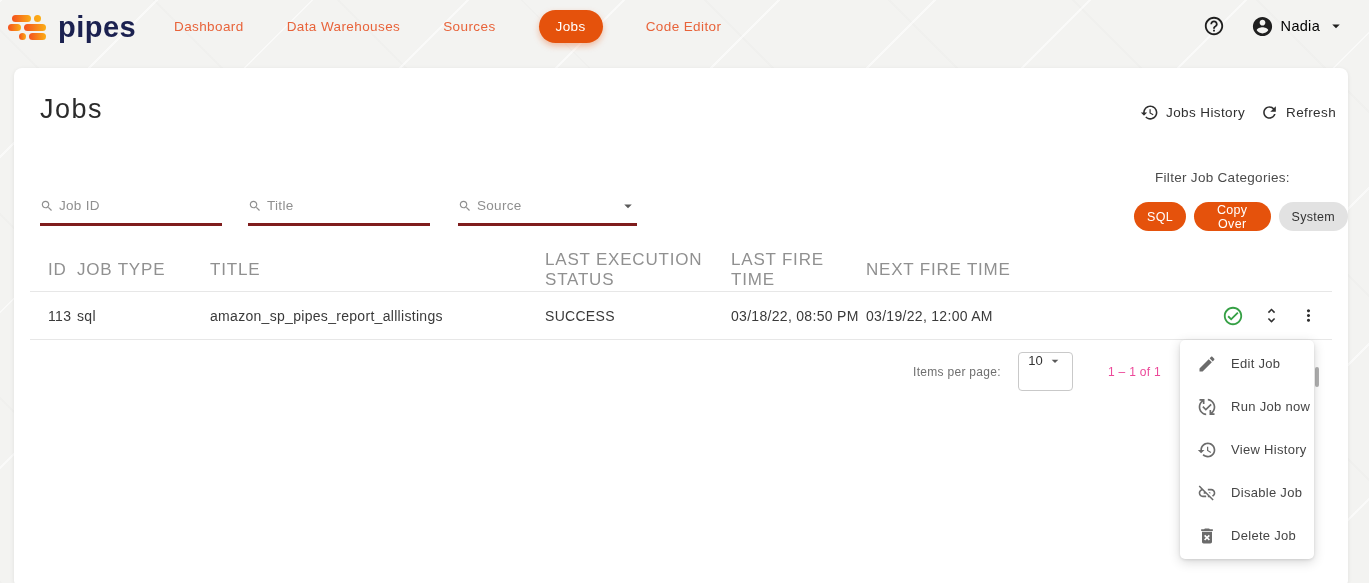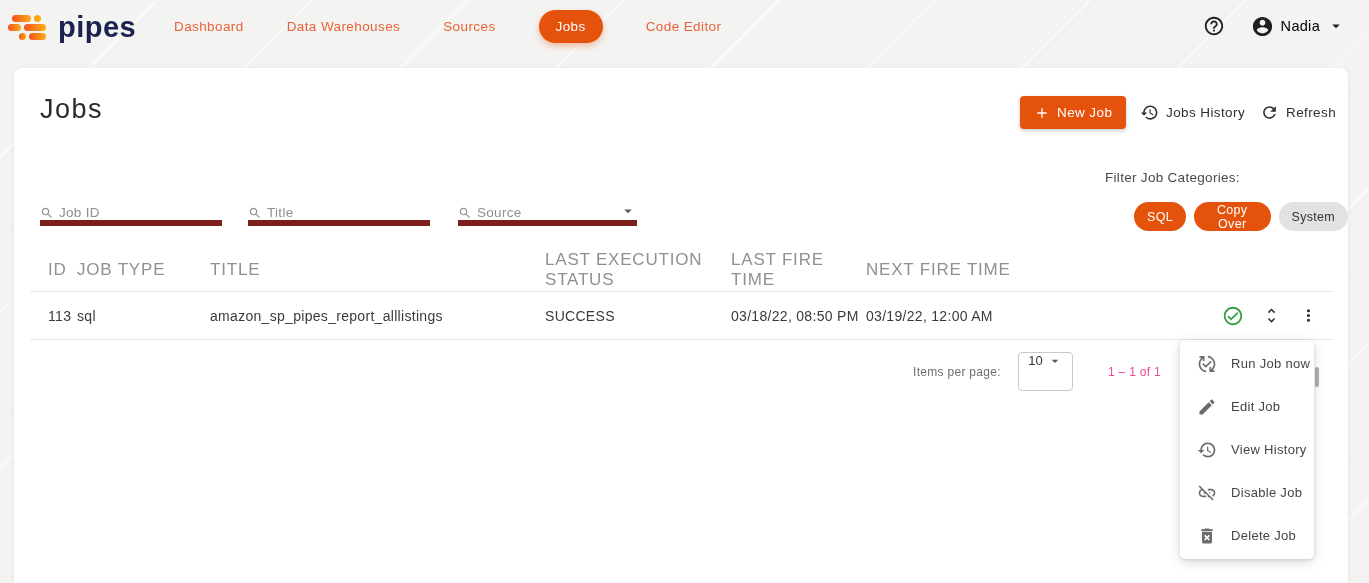--- a/index.html
+++ b/index.html
@@ -50,32 +50,32 @@
     font-family:inherit; letter-spacing:0.4px; display:flex; align-items:center; gap:7px;
     cursor:pointer; box-shadow:0 2px 4px rgba(0,0,0,0.2); }
   .btn-flat { position:absolute; top:28px; height:33px; display:flex; align-items:center; gap:7px;
     background:none; border:none; font-family:inherit; font-size:13.5px; color:#2f2f2f;
     letter-spacing:0.4px; cursor:pointer; }
   .btn-history { left:1126px; }
   .btn-refresh { left:1246px; }
   .btn-flat svg { color:#2f2f2f; }
 
   
-  .filter-field { position:absolute; top:120px; height:38px; border-bottom:6px solid #7f1d1d;
-    display:flex; align-items:flex-end; gap:5px; cursor:text; }
+  .filter-field { position:absolute; top:120px; height:38px; border-bottom:3px solid #7f1d1d;
+    display:flex; align-items:center; gap:5px; cursor:text; }
   .filter-field input { border:none; outline:none; background:transparent; flex:1; min-width:0;
     font-family:inherit; font-size:13.5px; color:#333; letter-spacing:0.3px; }
   .filter-field input::placeholder { color:#8f8f8f; }
   .f-jobid { left:26px;  width:182px; }
   .f-title { left:234px; width:182px; }
   .f-source{ left:444px; width:179px; cursor:pointer; }
   .search-ic { color:#8f8f8f; flex:0 0 auto; }
   .caret { color:#5a5a5a; flex:0 0 auto; }
 
-  .categories-label { position:absolute; left:1091px; top:102px; font-size:13.5px; color:#4a4a4a;
+  .categories-label { position:absolute; left:1141px; top:102px; font-size:13.5px; color:#4a4a4a;
     letter-spacing:0.3px; }
   .chips { position:absolute; left:1120px; top:134px; display:flex; gap:8px; }
   .chip { height:29px; padding:0 13px; border-radius:16px; font-size:12.5px; letter-spacing:0.3px;
     display:flex; align-items:center; cursor:pointer; border:none; font-family:inherit; }
   .chip-active { background:#e5520c; color:#fff; }
   .chip-inactive { background:#e2e2e2; color:#333; }
 
   
   .jobs-table { position:absolute; left:16px; right:16px; top:180px; }
   .t-row { display:flex; align-items:center; }
@@ -153,28 +153,20 @@
           </svg>
       </span>
     </div>
   </div>
 </div>
 
 <div class="card">
 
   <div class="page-title">Jobs</div>
 
-  <button class="btn-new-job">
-    <span style="display:flex;">
-      <svg width="16" height="16" viewBox="0 0 24 24" fill="currentColor">
-          <path d="M19 13h-6v6h-2v-6H5v-2h6V5h2v6h6v2z"></path>
-        </svg>
-    </span>
-    <span>New Job</span>
-  </button>
 
   <button class="btn-flat btn-history">
     <span style="display:flex;">
       <svg width="19" height="19" viewBox="0 0 24 24" fill="currentColor">
           <path d="M13 3c-4.97 0-9 4.03-9 9H1l3.89 3.89.07.14L9 12H6c0-3.87 3.13-7 7-7s7 3.13 7 7-3.13 7-7 7c-1.93 0-3.68-.79-4.94-2.06l-1.42 1.42C8.27 19.99 10.51 21 13 21c4.97 0 9-4.03 9-9s-4.03-9-9-9zm-1 5v5l4.28 2.54.72-1.21-3.5-2.08V8H12z"></path>
         </svg>
     </span>
     <span>Jobs History</span>
   </button>
 
@@ -273,36 +265,36 @@
     </span>
   </div>
   <div class="pag-range">1 – 1 of 1</div>
 
   <div class="scroll-thumb"></div>
 
   <div class="ctx-menu">
     <div class="ctx-item">
       <span style="display:flex;">
         <svg width="20" height="20" viewBox="0 0 24 24" fill="currentColor">
+            <path d="M3 17.25V21h3.75L17.81 9.94l-3.75-3.75L3 17.25zM20.71 7.04c.39-.39.39-1.02 0-1.41l-2.34-2.34c-.39-.39-1.02-.39-1.41 0l-1.83 1.83 3.75 3.75 1.83-1.83z"></path>
+          </svg>
+      </span>
+      <span class="ctx-label">Edit Job</span>
+    </div>
+    <div class="ctx-item">
+      <span style="display:flex;">
+        <svg width="20" height="20" viewBox="0 0 24 24" fill="currentColor">
             <path d="M18.6 19.5H21v2h-6v-6h2v2.73c1.83-1.47 3-3.71 3-6.23 0-4.07-3.06-7.44-7-7.93V2.05c5.05.5 9 4.76 9 9.95 0 2.99-1.32 5.67-3.4 7.5zM4 12c0-2.52 1.17-4.77 3-6.23V8.5h2v-6H3v2h2.4C3.32 6.33 2 9.01 2 12c0 5.19 3.95 9.45 9 9.95v-2.02c-3.94-.49-7-3.86-7-7.93zm12.24-3.89l-5.66 5.66-2.83-2.83-1.41 1.41 4.24 4.24 7.07-7.07-1.41-1.41z"></path>
           </svg>
       </span>
       <span class="ctx-label">Run Job now</span>
     </div>
     <div class="ctx-item">
       <span style="display:flex;">
         <svg width="20" height="20" viewBox="0 0 24 24" fill="currentColor">
-            <path d="M3 17.25V21h3.75L17.81 9.94l-3.75-3.75L3 17.25zM20.71 7.04c.39-.39.39-1.02 0-1.41l-2.34-2.34c-.39-.39-1.02-.39-1.41 0l-1.83 1.83 3.75 3.75 1.83-1.83z"></path>
-          </svg>
-      </span>
-      <span class="ctx-label">Edit Job</span>
-    </div>
-    <div class="ctx-item">
-      <span style="display:flex;">
-        <svg width="20" height="20" viewBox="0 0 24 24" fill="currentColor">
             <path d="M13 3c-4.97 0-9 4.03-9 9H1l3.89 3.89.07.14L9 12H6c0-3.87 3.13-7 7-7s7 3.13 7 7-3.13 7-7 7c-1.93 0-3.68-.79-4.94-2.06l-1.42 1.42C8.27 19.99 10.51 21 13 21c4.97 0 9-4.03 9-9s-4.03-9-9-9zm-1 5v5l4.28 2.54.72-1.21-3.5-2.08V8H12z"></path>
           </svg>
       </span>
       <span class="ctx-label">View History</span>
     </div>
     <div class="ctx-item">
       <span style="display:flex;">
         <svg width="20" height="20" viewBox="0 0 24 24" fill="currentColor">
             <path d="M17 7h-4v1.9h4c1.71 0 3.1 1.39 3.1 3.1 0 1.43-.98 2.63-2.31 2.98l1.46 1.46C20.88 15.61 22 13.95 22 12c0-2.76-2.24-5-5-5zm-1 4h-2.19l2 2H16v-2zM2 4.27l3.11 3.11C3.29 8.12 2 9.91 2 12c0 2.76 2.24 5 5 5h4v-1.9H7c-1.71 0-3.1-1.39-3.1-3.1 0-1.59 1.21-2.9 2.76-3.08L8.73 11H8v2h2.73L13 15.27V17h1.73l4.01 4L20 19.74 3.27 3 2 4.27z"></path>
           </svg>

